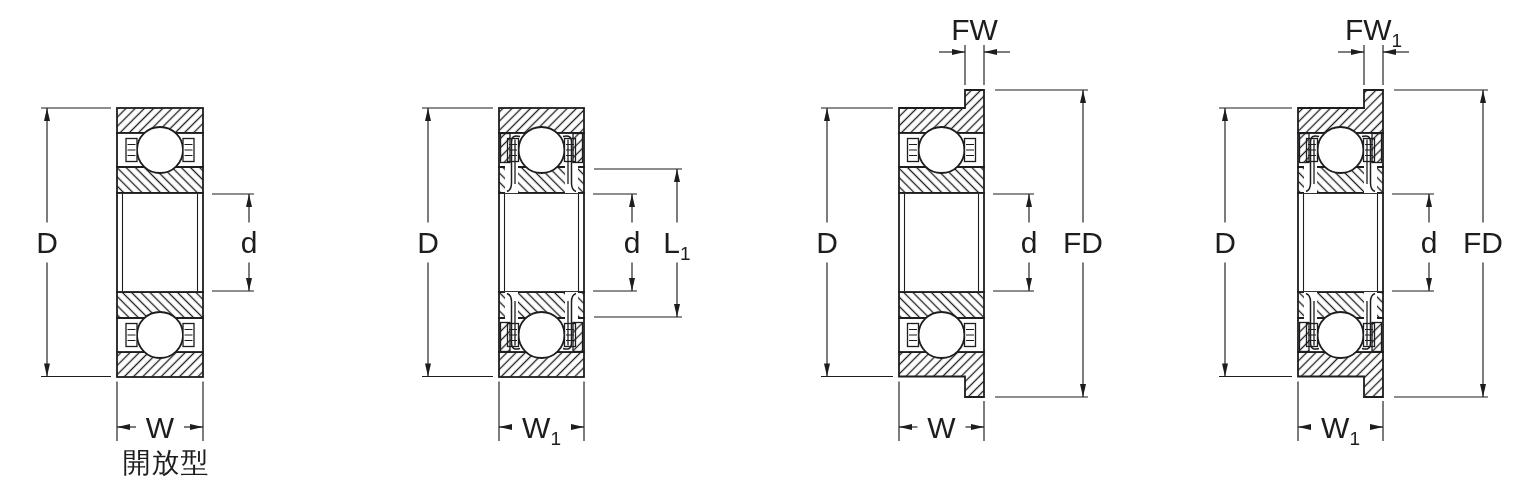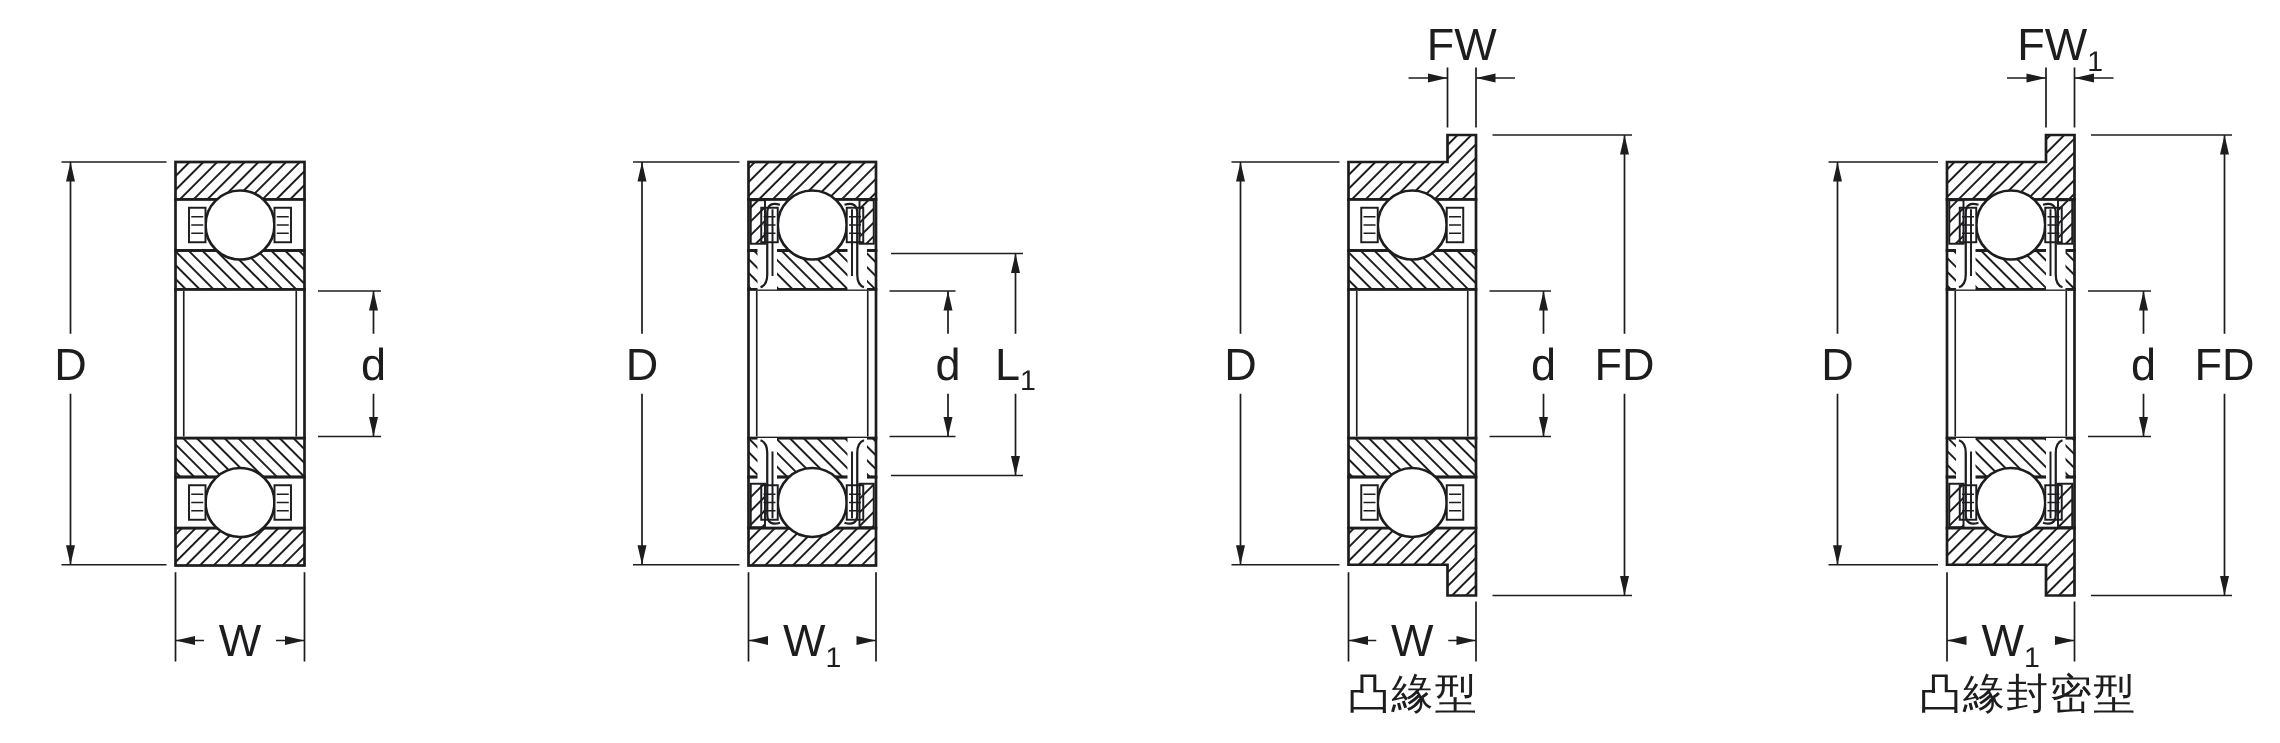--- a/index.html
+++ b/index.html
@@ -315,15 +315,14 @@
         <line x1="1364" y1="45" x2="1364" y2="85" stroke="#1d1d20" stroke-width="1.15"></line>
         <line x1="1383" y1="45" x2="1383" y2="85" stroke="#1d1d20" stroke-width="1.15"></line>
         <line x1="1338" y1="52" x2="1364" y2="52" stroke="#1d1d20" stroke-width="1.15"></line>
         <polygon points="1364,52 1351,49 1351,55" fill="#1d1d20"></polygon>
         <line x1="1383" y1="52" x2="1409" y2="52" stroke="#1d1d20" stroke-width="1.15"></line>
         <polygon points="1383,52 1396,49 1396,55" fill="#1d1d20"></polygon>
         <text x="1373.5" y="40" text-anchor="middle" font-size="30" fill="#1d1d20"><tspan>FW</tspan><tspan font-size="19" dy="7">1</tspan></text>
       </g>
     </svg>
 
-  <div class="caption" style="left:942px">凸緣型</div>
-  <div class="caption" style="left:1352px">凸緣封密型</div>
+  <div class="caption" style="left:166px">開放型</div>
 </div>
 
 </body></html>

